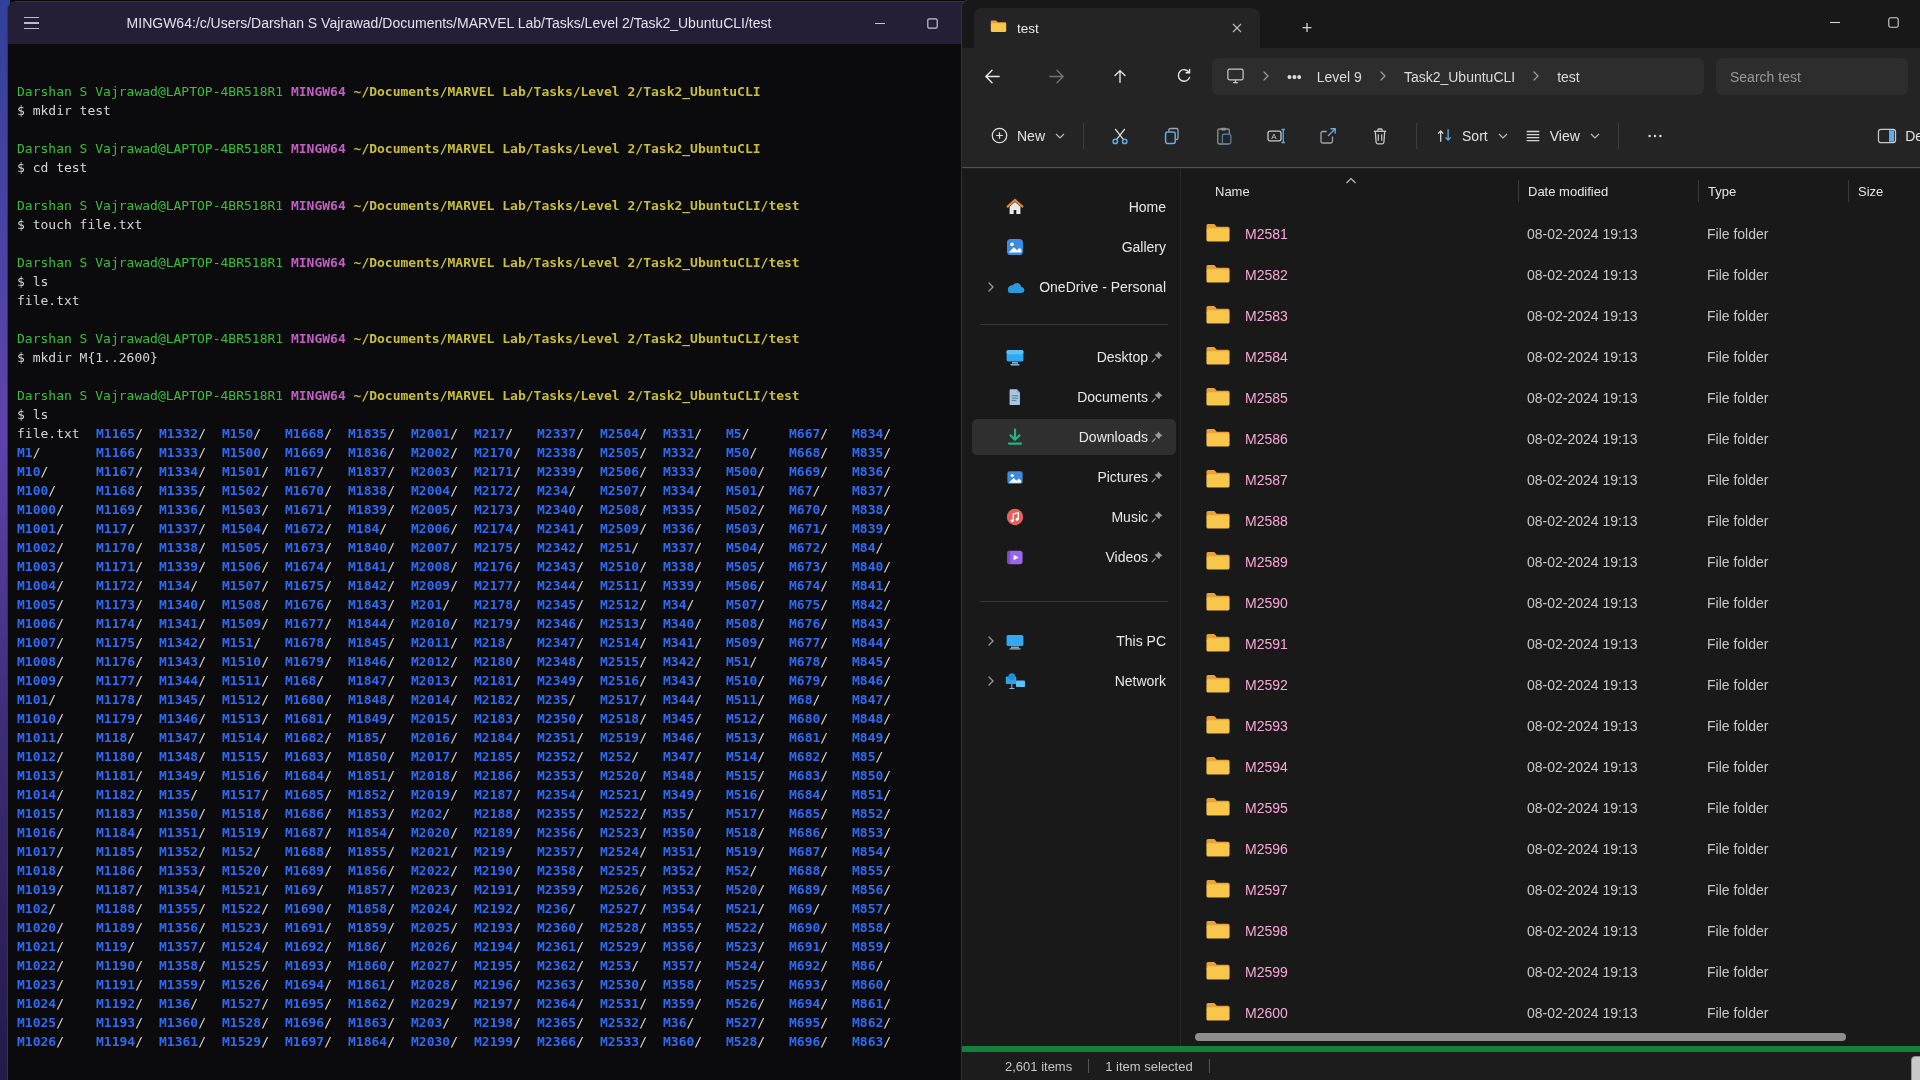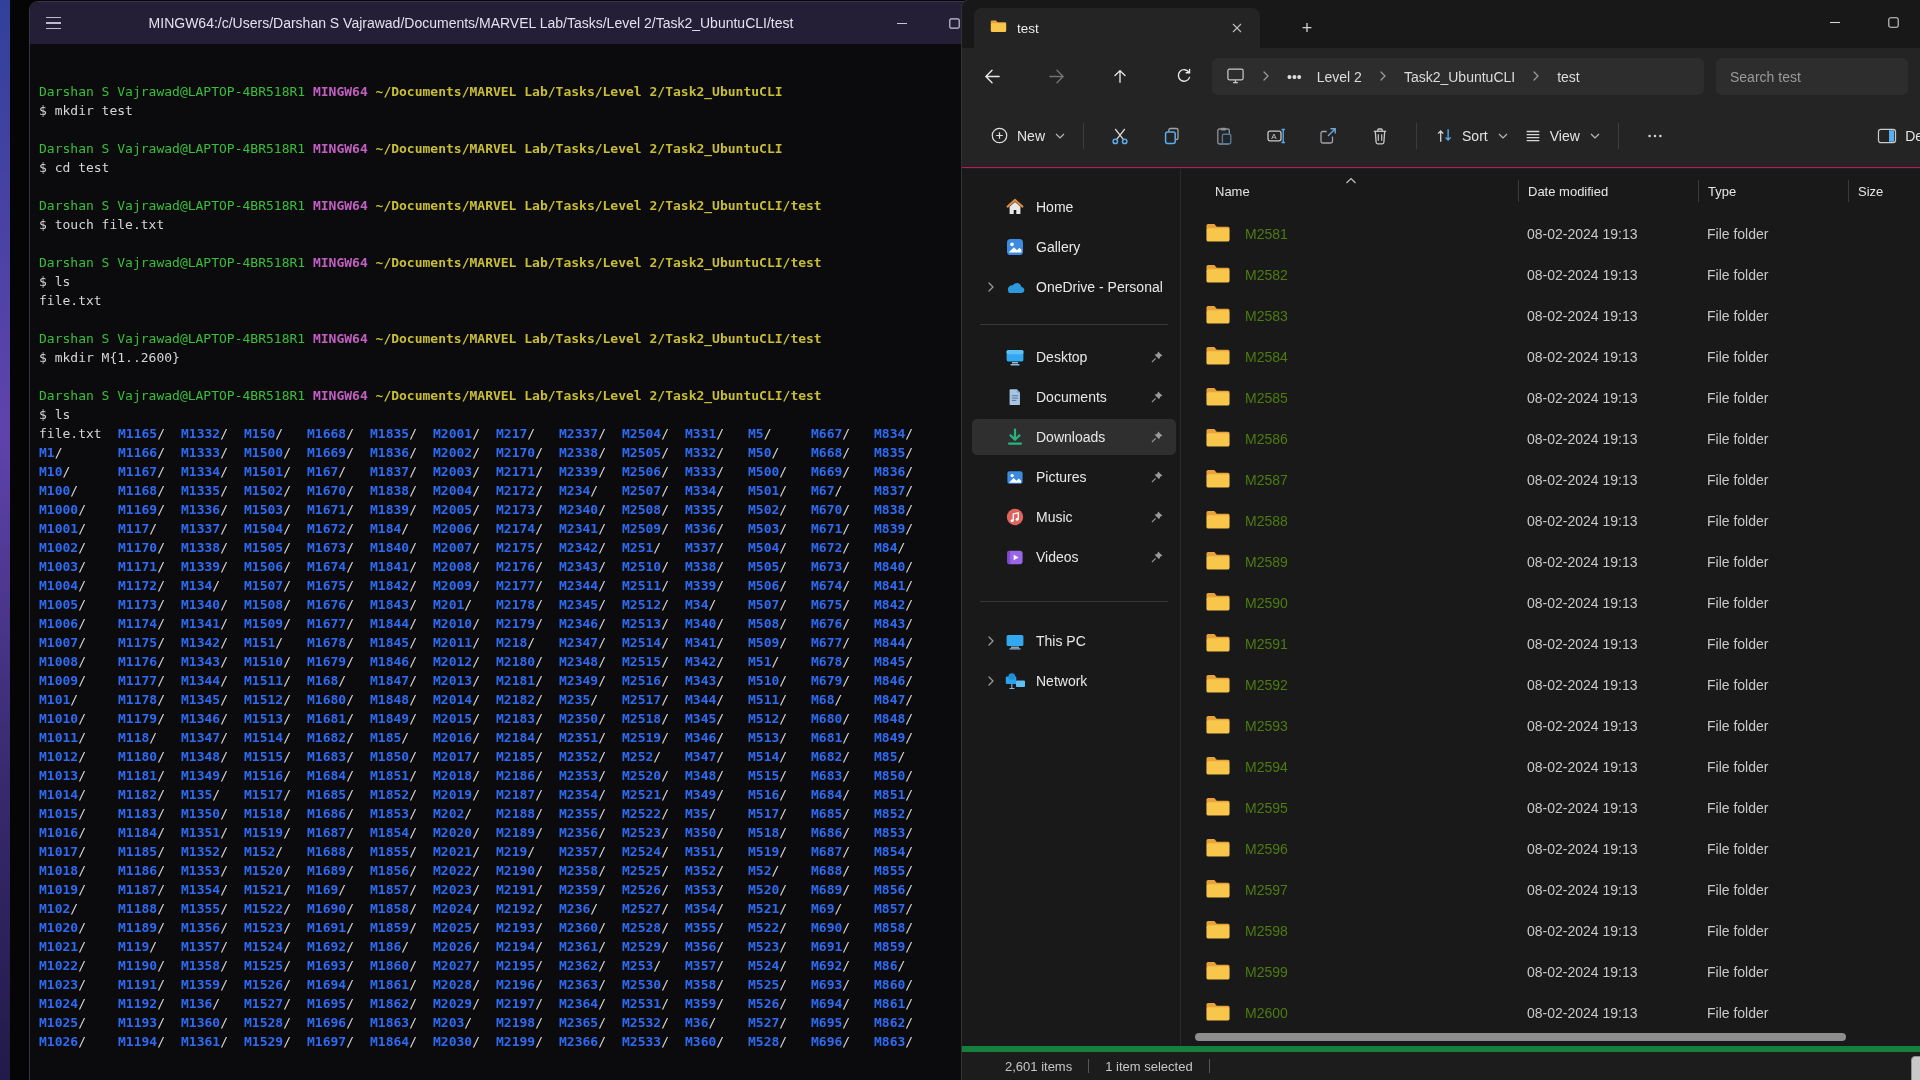--- a/index.html
+++ b/index.html
@@ -3,21 +3,21 @@
 <meta charset="utf-8">
 <style>
   html,body{margin:0;padding:0;background:#000;}
   .stage{position:relative;width:1920px;height:1080px;background:#050505;overflow:hidden;
          font-family:"Liberation Sans",sans-serif;-webkit-font-smoothing:antialiased;}
   .wall{position:absolute;left:0;top:0;width:10px;height:1080px;
         background:linear-gradient(180deg,#31419B 0%,#5F43AC 40%,#3A2B72 70%,#221A48 100%);}
 
   
   .term{position:absolute;left:8px;top:2px;width:1002px;height:1078px;background:#0B0B0D;
-        border-radius:8px 8px 0 0;overflow:hidden;box-shadow:0 0 0 1px #38334e;margin-left:22px;}
+        border-radius:8px 8px 0 0;overflow:hidden;box-shadow:0 0 0 1px #38334e;}
   .term-tb{position:relative;height:42px;background:#241E36;display:flex;align-items:center;}
   .burger{width:46px;height:42px;display:flex;flex-direction:column;justify-content:center;gap:4px;align-items:center;}
   .burger i{display:block;width:15px;height:1.5px;background:#BEB9CC;}
   .term-title{position:absolute;left:60px;right:180px;text-align:center;font-size:14px;color:#E4E0EF;
               white-space:nowrap;overflow:hidden;}
   .term-btns{margin-left:auto;display:flex;}
   .tbtn{width:52px;height:42px;display:flex;align-items:center;justify-content:center;color:#C9C4D8;}
   .term-body{position:absolute;top:42px;left:0;right:0;bottom:0;}
   .term-scroll{position:absolute;right:0;top:0;bottom:0;width:15px;background:#141419;}
   .term-thumb{position:absolute;left:3px;width:9px;top:36px;height:846px;background:#4C4C57;}
@@ -62,40 +62,40 @@
   .toolbar{position:relative;height:64px;background:#242424;border-bottom:1px solid #be185d;
            display:flex;align-items:center;padding:0 24px 0 20px;box-sizing:border-box;}
   .tbn{display:flex;align-items:center;gap:8px;color:#E4E4E4;font-size:14px;padding:6px 8px;border-radius:5px;}
   .ibn{width:44px;height:36px;display:flex;align-items:center;justify-content:center;border-radius:5px;margin:0 4px;}
   .vsep{width:1px;height:26px;background:#3C3C3C;margin:0 10px;}
   .spacer{flex:1;}
   .chevd{margin-left:2px;}
 
   .body{position:absolute;top:169px;left:0;right:0;bottom:34px;background:#191919;}
   .sidebar{position:absolute;left:6px;top:0;width:212px;bottom:0;padding-top:20px;box-sizing:border-box;}
-  .sitem{height:36px;margin:0 4px 4px 4px;border-radius:5px;display:flex;align-items:center;padding:0 10px 0 8px;box-sizing:border-box;}
+  .sitem{height:36px;margin:0 4px 4px 4px;border-radius:5px;display:flex;align-items:center;padding:0 10px 0 8px;box-sizing:border-box;text-align:right;}
   .sitem.sel{background:#2F2F2F;}
   .schev{width:22px;display:flex;justify-content:center;}
   .sic{width:26px;display:flex;justify-content:center;}
   .slabel{margin-left:8px;font-size:14px;color:#E8E8E8;flex:1;white-space:nowrap;}
   .spin{width:18px;display:flex;justify-content:center;}
   .ssep{height:30px;display:flex;align-items:center;}
   .ssep.tall{height:44px;}
   .ssep i{display:block;height:1px;background:#383838;width:calc(100% - 24px);margin:0 auto;}
   .vdiv{position:absolute;left:218px;top:0;bottom:0;width:1px;background:#2A2A2A;}
 
   .filelist{position:absolute;left:223px;top:0;right:0;bottom:0;}
   .lhead{position:relative;height:44px;display:grid;grid-template-columns:333px 180px 150px 1fr;align-items:center;
          color:#e5e5e5;font-size:13px;}
   .hcell{height:22px;display:flex;align-items:center;padding-left:9px;border-left:1px solid #3A3A3A;}
   .hcell.first{border-left:none;padding-left:30px;}
   .sortcaret{position:absolute;left:160px;top:3px;}
   .rows .frow{display:grid;grid-template-columns:333px 180px 150px 1fr;height:41px;align-items:center;
               color:#C9C9C9;font-size:14px;}
-  .fname{display:flex;align-items:center;gap:14px;padding-left:20px;color:#4d7c0f;}
+  .fname{display:flex;align-items:center;gap:14px;padding-left:20px;color:#f9a8d4;}
   .fcell{padding-left:9px;}
   .hscroll{position:absolute;left:10px;right:28px;bottom:4px;height:9px;}
   .hthumb{position:absolute;left:0;top:0;width:86%;height:8px;background:#8E8E8E;border-radius:4px;}
 
   .status{position:absolute;bottom:0;left:0;right:0;height:34px;background:#1C1C1C;border-top:6px solid #15803d;
           display:flex;align-items:center;color:#C6C6C6;font-size:13px;padding-left:43px;gap:16px;box-sizing:border-box;}
   .sdiv{width:1px;height:14px;background:#555;}
   .vbtns{position:absolute;right:8px;top:4px;display:flex;gap:5px;}
   .vb1{width:27px;height:26px;background:#C9C9C9;border:1px solid #909090;border-radius:4px;display:flex;align-items:center;justify-content:center;}
   .vb2{width:27px;height:26px;border-radius:4px;display:flex;align-items:center;justify-content:center;}
@@ -200,21 +200,21 @@
       </span>
       <div class="crumb" id="crumb">
           <span><svg width="19" height="19" viewBox="0 0 20 20">
               <rect x="2" y="3.4" width="16" height="11.2" rx="1.6" fill="none" stroke="#C9C9C9" stroke-width="1.3"></rect>
               <path d="M7.5 17.6h5M10 14.6v3" stroke="#C9C9C9" stroke-width="1.3"></path>
             </svg></span>
           <span><svg width="12" height="12" viewBox="0 0 12 12">
               <path d="M4 2l4 4-4 4" stroke="#9A9A9A" stroke-width="1.3" fill="none" stroke-linecap="round"></path>
             </svg></span>
           <span class="seg">•••</span>
-          <span class="seg">Level 2</span>
+          <span class="seg">Level 9</span>
           <span><svg width="12" height="12" viewBox="0 0 12 12">
               <path d="M4 2l4 4-4 4" stroke="#9A9A9A" stroke-width="1.3" fill="none" stroke-linecap="round"></path>
             </svg></span>
           <span class="seg">Task2_UbuntuCLI</span>
           <span><svg width="12" height="12" viewBox="0 0 12 12">
               <path d="M4 2l4 4-4 4" stroke="#9A9A9A" stroke-width="1.3" fill="none" stroke-linecap="round"></path>
             </svg></span>
           <span class="seg">test</span>
         </div>
       <div class="search">

